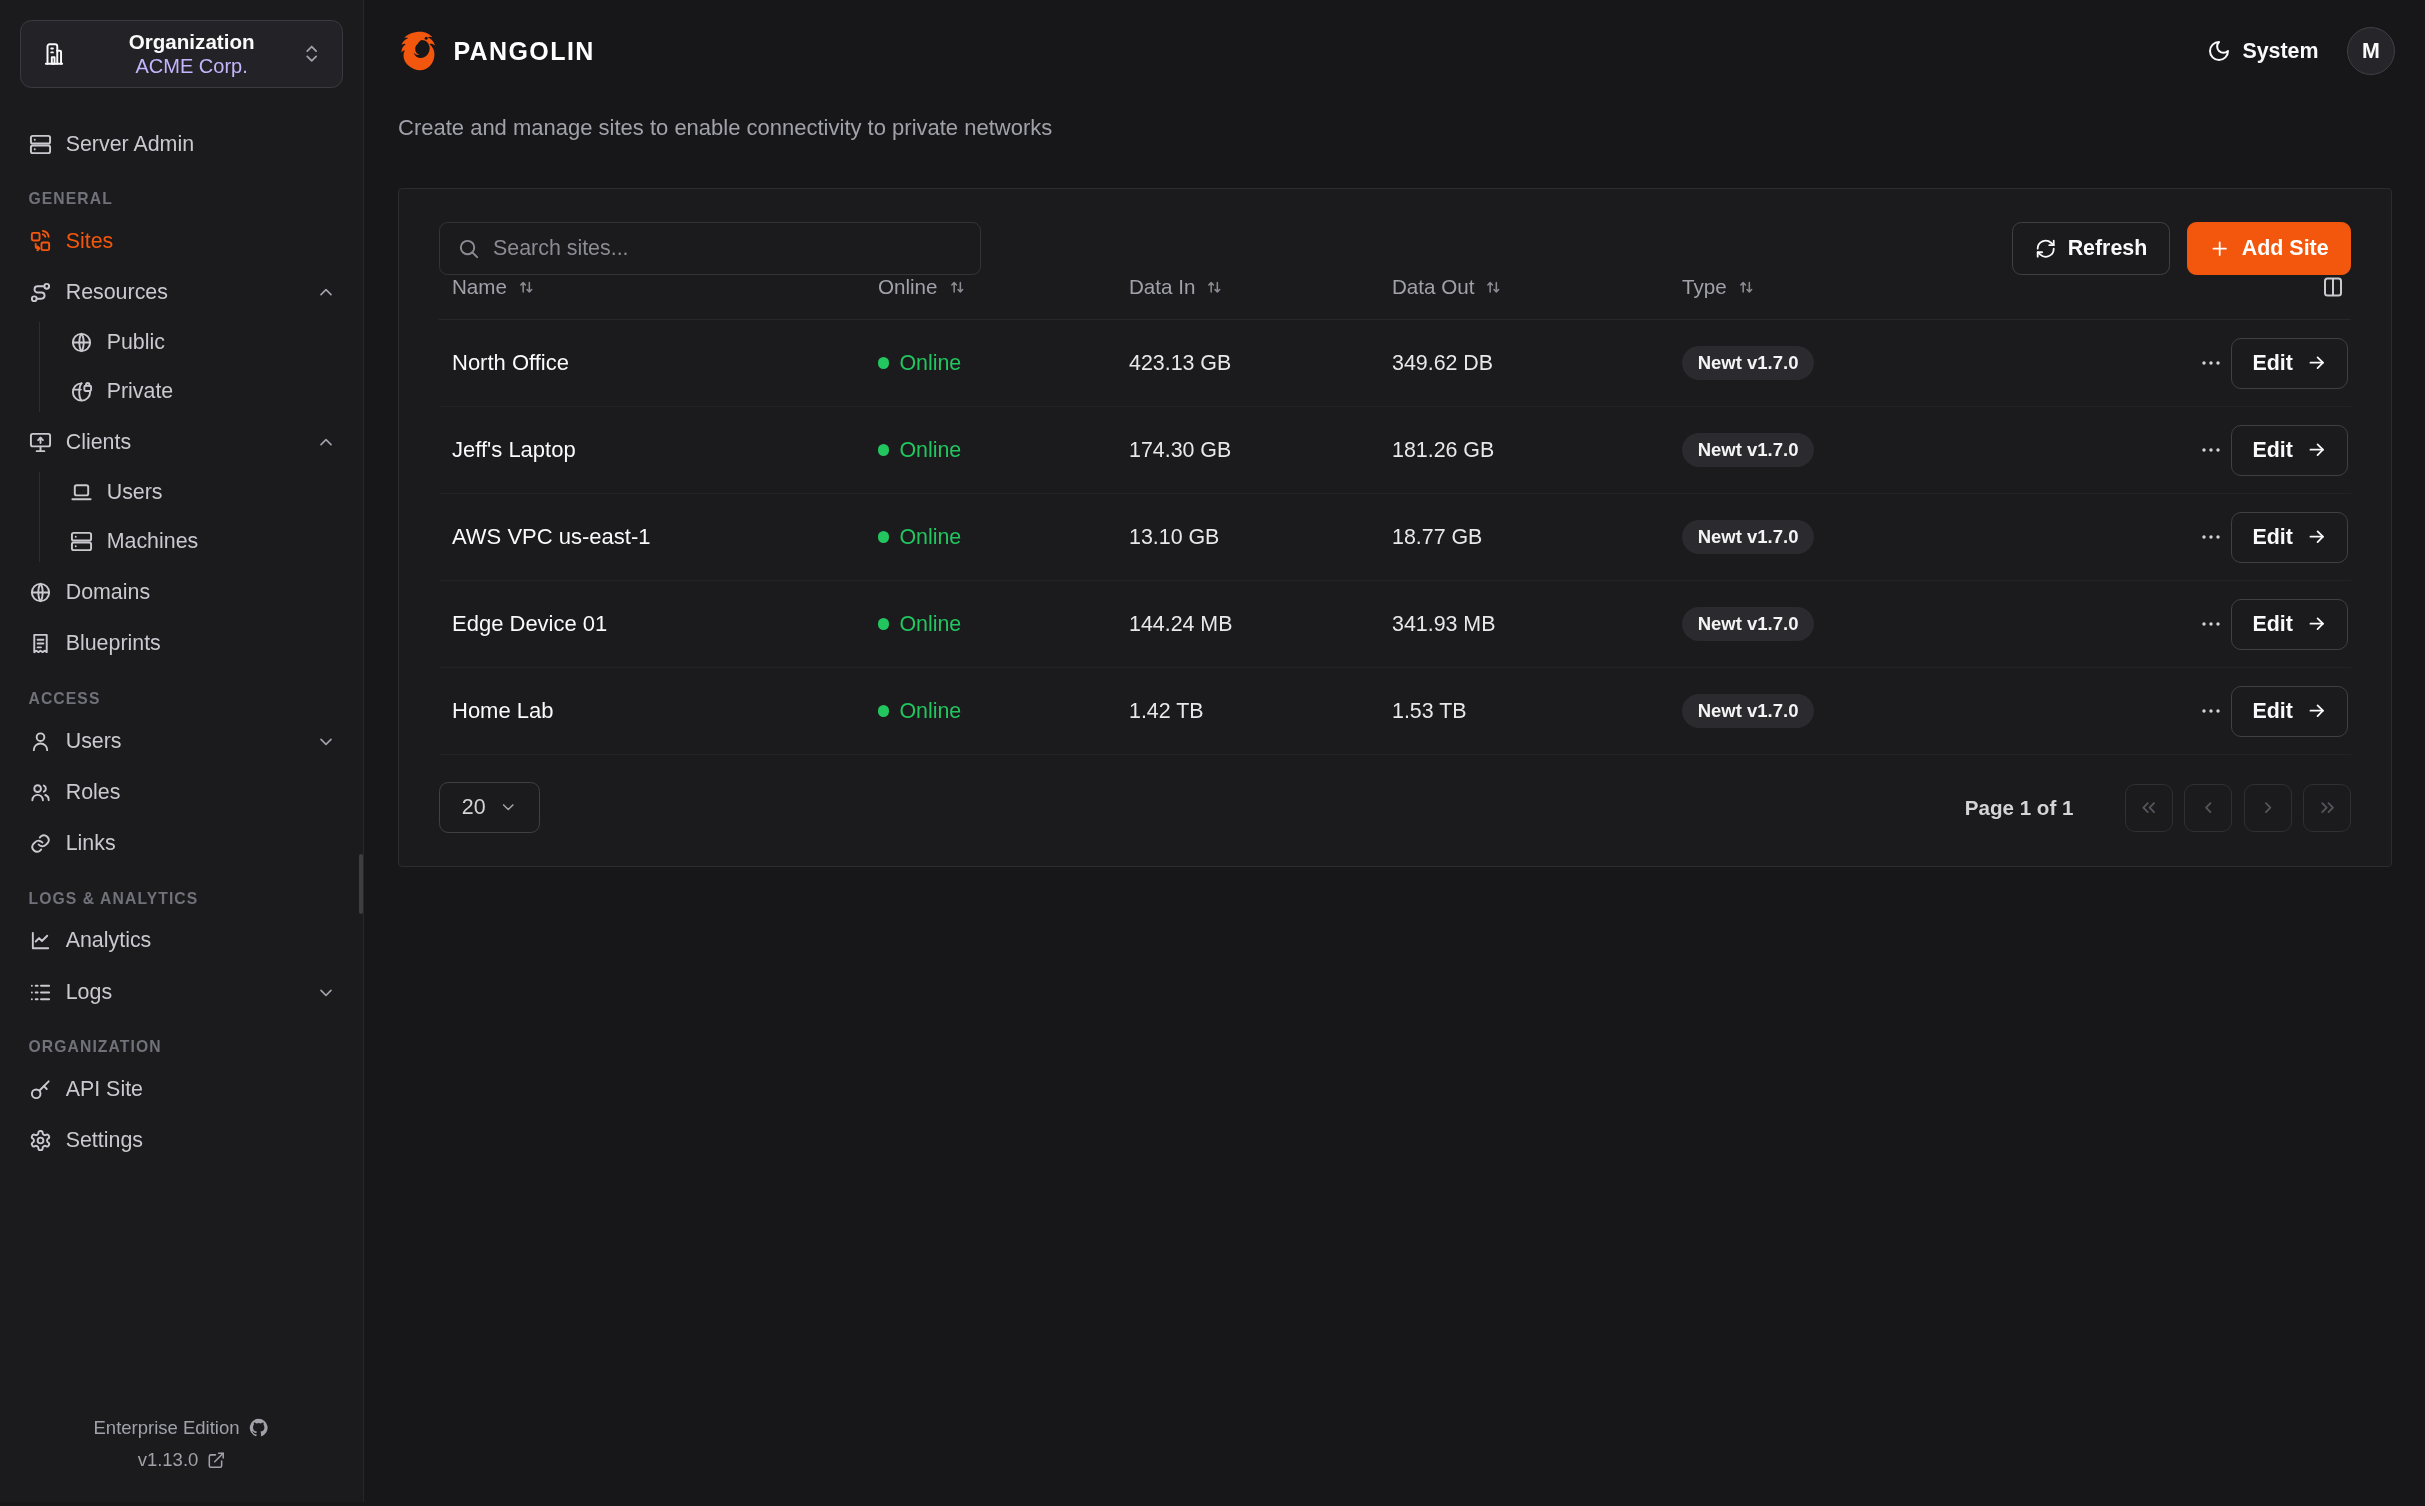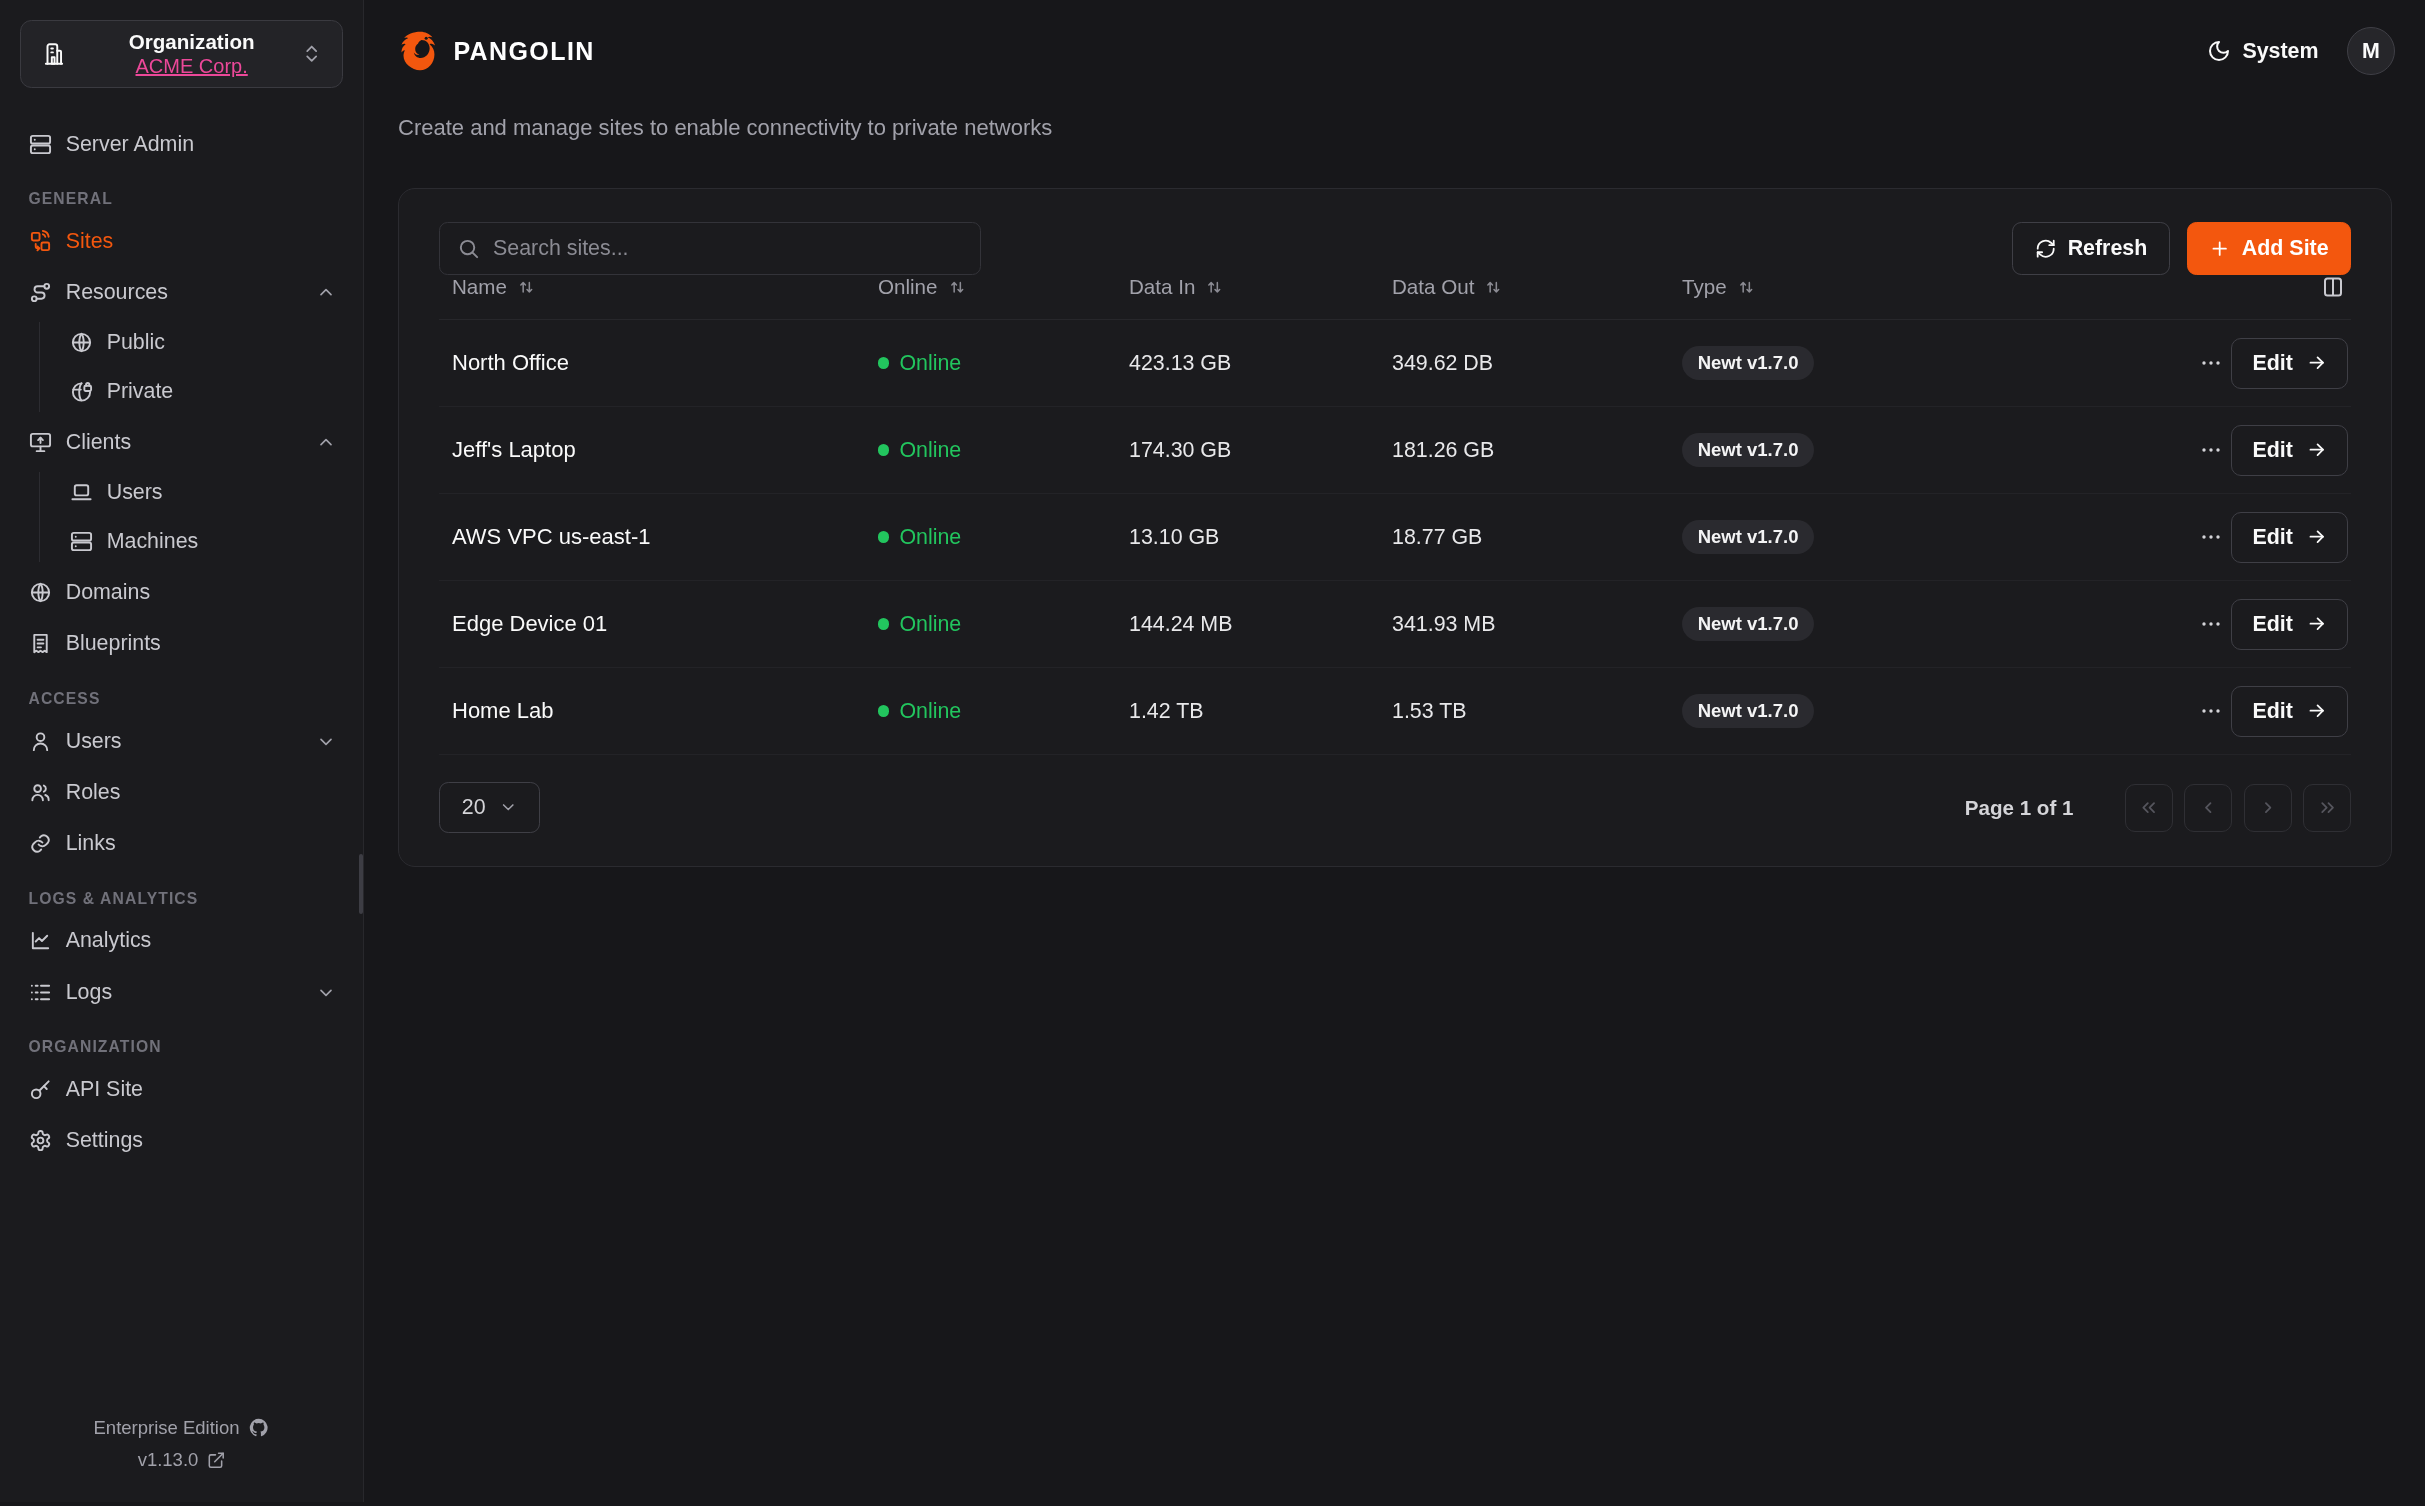--- a/index.html
+++ b/index.html
@@ -18,21 +18,21 @@
     background:#1b1b1e; border-right:0.7px solid #28282c;
     display:flex; flex-direction:column;
   }
   .org-btn {
     margin:20px; height:68px; background:#232327; border:0.7px solid #3a3a40;
     border-radius:11.4px; display:flex; align-items:center; padding:0 20px;
     cursor:pointer; color:#fafafa;
   }
   .org-btn .org-text { margin-left:15.7px; flex:1; min-width:0; }
   .org-label { font-size:20.6px; font-weight:700; color:#fafafa; line-height:1.25; }
-  .org-value { font-size:20px; color:#ec4899; line-height:1.25;text-decoration:underline; }
+  .org-value { font-size:20px; color:#c4b5fd; line-height:1.25; }
   .nav { flex:1; padding:14.2px 23px 0 28.5px; overflow:hidden; position:relative; }
   .nav-item {
     display:flex; align-items:center; height:44px; margin-bottom:7.1px;
     color:#c9c9cf; font-size:21.4px; cursor:pointer; border-radius:8.5px;
   }
   .nav-item .lbl { margin-left:14.2px; }
   .nav-item .chev { margin-left:auto; margin-right:4.3px; color:#a1a1aa; }
   .nav-item.active { color:#f3570e; }
   .section-label {
     margin:24px 0 11.4px 0; font-size:15.7px; font-weight:700; letter-spacing:1.1px;
@@ -66,21 +66,21 @@
     justify-content:center; font-size:21.4px; font-weight:700; cursor:pointer;
   }
 
   
   .main { position:absolute; left:364px; right:0; top:102px; bottom:0; padding:0 34px 0 34px; }
   .page-title { font-size:39px; font-weight:800; letter-spacing:0.4px; margin-top:11.4px; }
   .page-subtitle { font-size:22px; color:#a1a1aa; margin-top:13px; }
 
   .card {
     margin-top:47px; background:#1b1b1e; border:0.7px solid #2b2b30;
-    border-radius:17px; padding:33px 40px 33px 40px;
+    border-radius:4px; padding:33px 40px 33px 40px;
   }
   .toolbar { display:flex; align-items:center; }
   .search-box {
     width:542px; height:53px; border:0.7px solid #333339; border-radius:8.5px;
     display:flex; align-items:center; padding:0 17px; color:#8b8b93; background:transparent;
   }
   .search-box input {
     background:transparent; border:none; outline:none; color:#e4e4e7;
     font-size:21.4px; margin-left:13px; width:100%;
     font-family:"Liberation Sans","DejaVu Sans",sans-serif;

